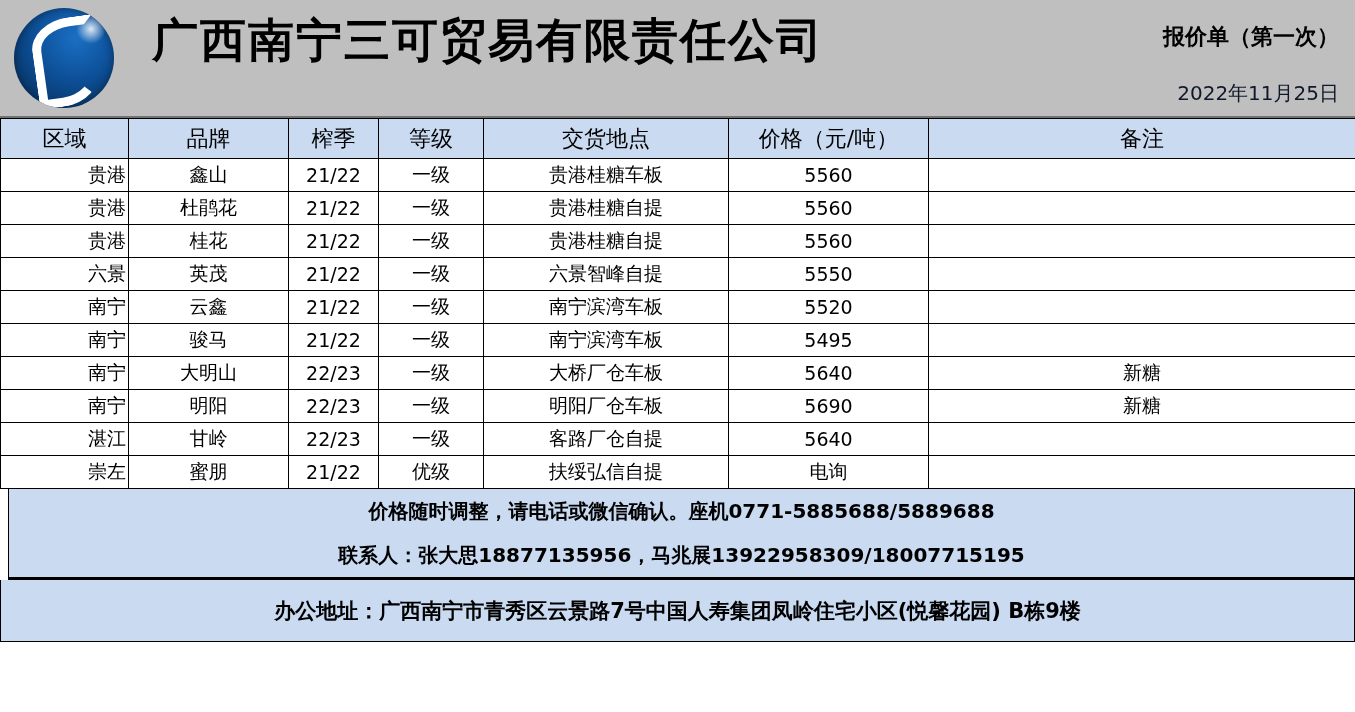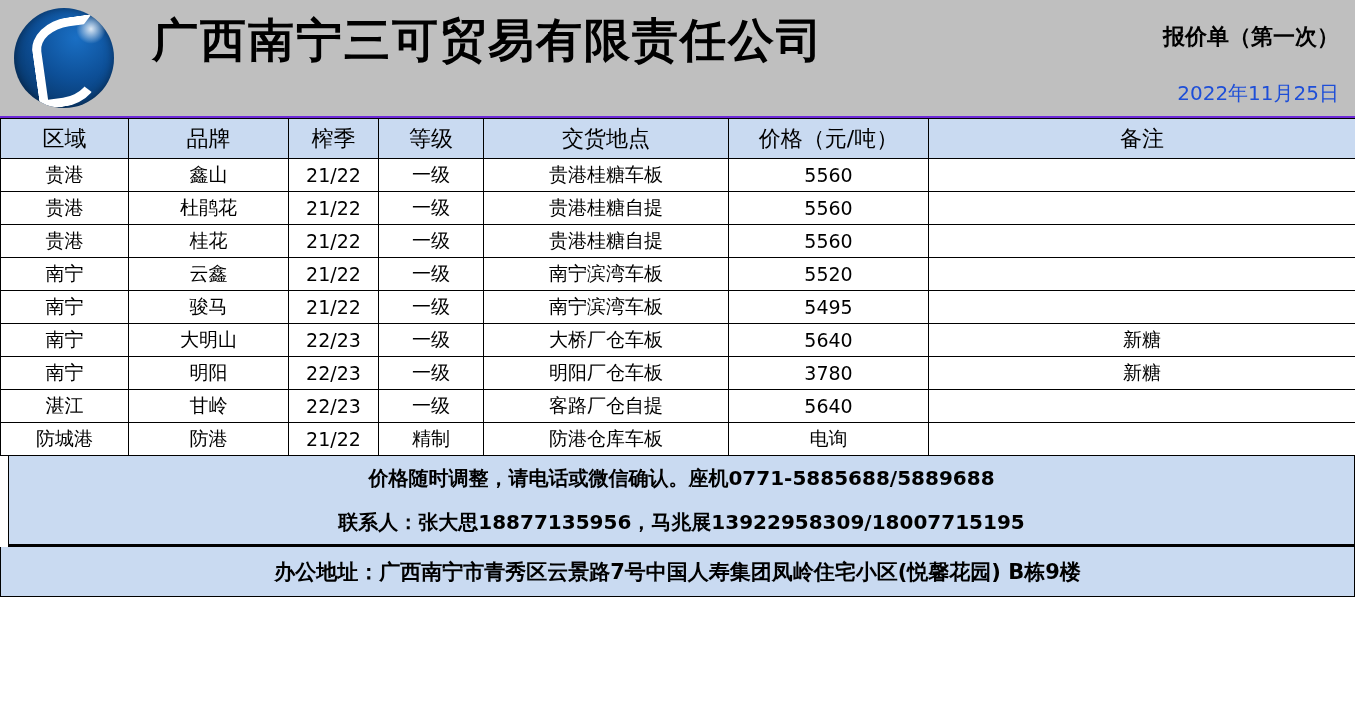--- a/index.html
+++ b/index.html
@@ -17,21 +17,21 @@
     display: flex;
     flex-direction: column;
   }
 
   
   .header-band {
     height: 118px;
     background: #bfbfbf;
     display: flex;
     align-items: stretch;
-    border-bottom: 2px solid #6d28d9;
+    border-bottom: 2px solid #737373;
     position: relative;
   }
   .logo-cell {
     width: 128px;
     display: flex;
     align-items: center;
     justify-content: center;
     background: #bfbfbf;
   }
   .logo {
@@ -88,21 +88,21 @@
   .quote-label {
     font-family: Liberation Serif, serif;
     font-weight: bold;
     font-size: 22px;
     color: #000;
     white-space: nowrap;
   }
   .quote-date {
     font-family: "DejaVu Sans", sans-serif;
     font-size: 20px;
-    color: #1d4ed8;
+    color: #0f172a;
     margin-top: 28px;
     white-space: nowrap;
   }
 
   
   table.price {
     border-collapse: collapse;
     width: 1355px;
     table-layout: fixed;
   }
@@ -116,21 +116,21 @@
     padding: 0 2px;
     overflow: hidden;
     white-space: nowrap;
   }
   table.price thead th {
     background: #c9daf1;
     font-weight: normal;
     font-size: 22px;
     height: 40px;
   }
-  table.price tbody tr td:first-child { text-align: center; }
+  table.price tbody tr td:first-child { text-align: right; }
   .col-area   { width: 128px; }
   .col-brand  { width: 160px; }
   .col-season { width: 90px; }
   .col-grade  { width: 105px; }
   .col-place  { width: 245px; }
   .col-price  { width: 200px; }
   .col-remark { width: 427px; }
 
   td.new-season { color: #ff0000; }
 
@@ -150,21 +150,21 @@
     font-family: "DejaVu Sans", sans-serif;
     font-weight: bold;
     font-size: 20px;
     color: #000;
     white-space: nowrap;
   }
   .footer-sep {
     border-bottom: 2px solid #000;
   }
   .footer-addr {
-    height: 50px;
+    height: 62px;
     display: flex;
     align-items: center;
     justify-content: center;
     font-family: "DejaVu Sans", sans-serif;
     font-weight: bold;
     font-size: 21px;
     color: #000;
     background: #c9daf1;
     border-left: 1px solid #000;
     border-right: 1px solid #000;
@@ -235,20 +235,29 @@
         <tr>
           <td>贵港</td>
           <td>桂花</td>
           <td>21/22</td>
           <td>一级</td>
           <td>贵港桂糖自提</td>
           <td>5560</td>
           <td></td>
         </tr>
         <tr>
+          <td>六景</td>
+          <td>英茂</td>
+          <td>21/22</td>
+          <td>一级</td>
+          <td>六景智峰自提</td>
+          <td>5550</td>
+          <td></td>
+        </tr>
+        <tr>
           <td>南宁</td>
           <td>云鑫</td>
           <td>21/22</td>
           <td>一级</td>
           <td>南宁滨湾车板</td>
           <td>5520</td>
           <td></td>
         </tr>
         <tr>
           <td>南宁</td>
@@ -267,38 +276,38 @@
           <td>大桥厂仓车板</td>
           <td>5640</td>
           <td>新糖</td>
         </tr>
         <tr>
           <td>南宁</td>
           <td>明阳</td>
           <td class="new-season">22/23</td>
           <td>一级</td>
           <td>明阳厂仓车板</td>
-          <td>3780</td>
+          <td>5690</td>
           <td>新糖</td>
         </tr>
         <tr>
           <td>湛江</td>
           <td>甘岭</td>
           <td class="new-season">22/23</td>
           <td>一级</td>
           <td>客路厂仓自提</td>
           <td>5640</td>
           <td></td>
         </tr>
         <tr>
-          <td>防城港</td>
-          <td>防港</td>
-          <td>21/22</td>
-          <td>精制</td>
-          <td>防港仓库车板</td>
+          <td>崇左</td>
+          <td>蜜朋</td>
+          <td>21/22</td>
+          <td>优级</td>
+          <td>扶绥弘信自提</td>
           <td>电询</td>
           <td></td>
         </tr>
       </tbody>
   </table>
 
   <div class="footer-block">
     <div class="footer-line">价格随时调整，请电话或微信确认。座机0771-5885688/5889688</div>
     <div class="footer-line footer-sep">联系人：张大思18877135956，马兆展13922958309/18007715195</div>
   </div>

